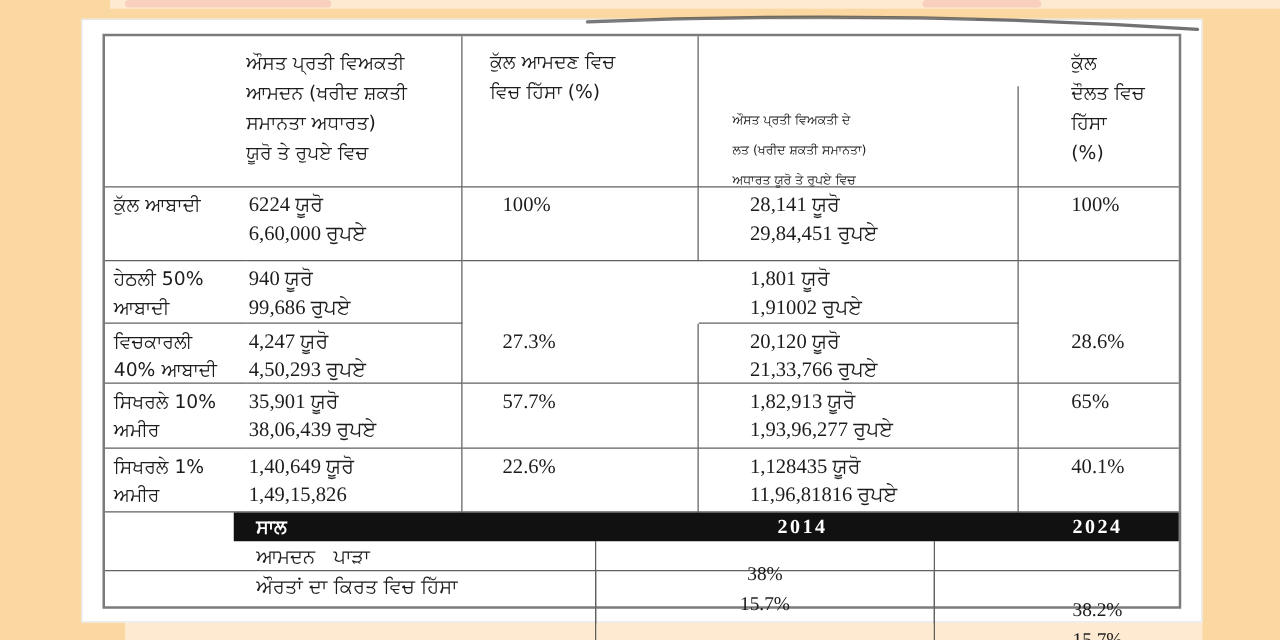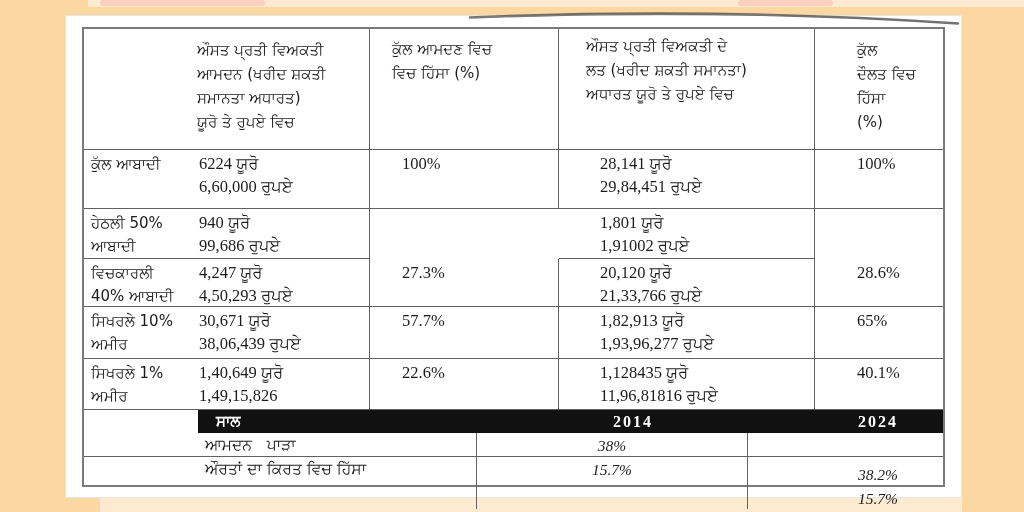--- a/index.html
+++ b/index.html
@@ -33,46 +33,46 @@
     background:#fff;
     box-sizing:content-box;
   }
   .cell{box-sizing:border-box;white-space:pre-line;}
   .br{border-right:1px solid #616161;}
   .bb{border-bottom:1px solid #616161;}
 
   
   .hA{grid-column:1/3;padding:9px 6px 0 113px;font-size:15px;line-height:24px;}
   .hB{grid-column:3/4;padding:8px 6px 0 22px;font-size:15px;line-height:24px;}
-  .hC{grid-column:4/5;padding:5px 6px 0 27px;font-size:15px;line-height:24px;}
+  .hC{grid-column:4/5;padding:16px 6px 0 27px;font-size:10px;line-height:24px;margin-top:40px;}
   .hD{grid-column:5/6;padding:9px 4px 0 42px;font-size:15px;line-height:24px;}
 
   
   .lab{grid-column:1/2;padding:3px 2px 0 7px;font-size:15px;line-height:23px;}
   .val{grid-column:2/3;padding:2px 4px 0 2px;font-family:"Liberation Serif",serif;font-size:16.5px;line-height:23px;}
   .shr{grid-column:3/4;padding:3px 0 0 32px;font-family:"Liberation Serif",serif;font-size:16.5px;line-height:22px;}
   .val2{grid-column:4/5;padding:2px 0 12px 41px;font-family:"Liberation Serif",serif;font-size:16.5px;line-height:23px;}
   .shr2{grid-column:5/6;padding:3px 0 0 42px;font-family:"Liberation Serif",serif;font-size:16.5px;line-height:22px;}
 
   
-  .barrow{grid-column:1/6;position:relative;margin-left:11px;}
+  .barrow{grid-column:1/6;position:relative;}
   .yearbar{
     position:absolute;left:103px;right:0;top:0;bottom:0;
     background:#111111;color:#ffffff;
   }
   .yearbar .yl{position:absolute;left:18px;top:1px;font-size:15px;font-weight:bold;line-height:21px;}
-  .yearbar .y14{position:absolute;left:395px;width:80px;text-align:center;top:2px;
+  .yearbar .y14{position:absolute;left:395px;width:80px;text-align:right;top:2px;
     font-family:"Liberation Serif",serif;font-size:16px;font-weight:bold;letter-spacing:2px;line-height:20px;}
   .yearbar .y24{position:absolute;right:30px;width:70px;text-align:center;top:2px;
     font-family:"Liberation Serif",serif;font-size:16px;font-weight:bold;letter-spacing:2px;line-height:20px;}
 
   
   .sumrow{grid-column:1/6;display:grid;grid-template-columns:393px 271px 195px;}
   .sl{padding:1px 0 12px 121px;font-size:15.5px;line-height:23px;box-sizing:border-box;}
-  .sv{text-align:center;padding-top:2px;font-family:"Liberation Serif",serif;font-size:15.5px;line-height:21px;box-sizing:border-box;font-style:italic;}
+  .sv{text-align:center;padding-top:16px;font-family:"Liberation Serif",serif;font-size:15.5px;line-height:21px;box-sizing:border-box;}
   .sv.right{padding-left:65px;margin-top:29px;}
 </style>
 </head>
 <body>
 
 <div class="band-top"></div>
 <div class="smudge a"></div>
 <div class="smudge b"></div>
 <div class="band-bottom"></div>
 
@@ -118,21 +118,21 @@
 40% ਆਬਾਦੀ</div>
   <div class="cell val br bb">4,247 ਯੂਰੋ
 4,50,293 ਰੁਪਏ</div>
   <div class="cell shr br bb">27.3%</div>
   <div class="cell val2 br bb">20,120 ਯੂਰੋ
 21,33,766 ਰੁਪਏ</div>
   <div class="cell shr2 bb">28.6%</div>
 
   <div class="cell lab bb">ਸਿਖਰਲੇ 10%
 ਅਮੀਰ</div>
-  <div class="cell val br bb">30,671 ਯੂਰੋ
+  <div class="cell val br bb">35,901 ਯੂਰੋ
 38,06,439 ਰੁਪਏ</div>
   <div class="cell shr br bb">57.7%</div>
   <div class="cell val2 br bb">1,82,913 ਯੂਰੋ
 1,93,96,277 ਰੁਪਏ</div>
   <div class="cell shr2 bb">65%</div>
 
   <div class="cell lab bb">ਸਿਖਰਲੇ 1%
 ਅਮੀਰ</div>
   <div class="cell val br bb">1,40,649 ਯੂਰੋ
 1,49,15,826</div>

